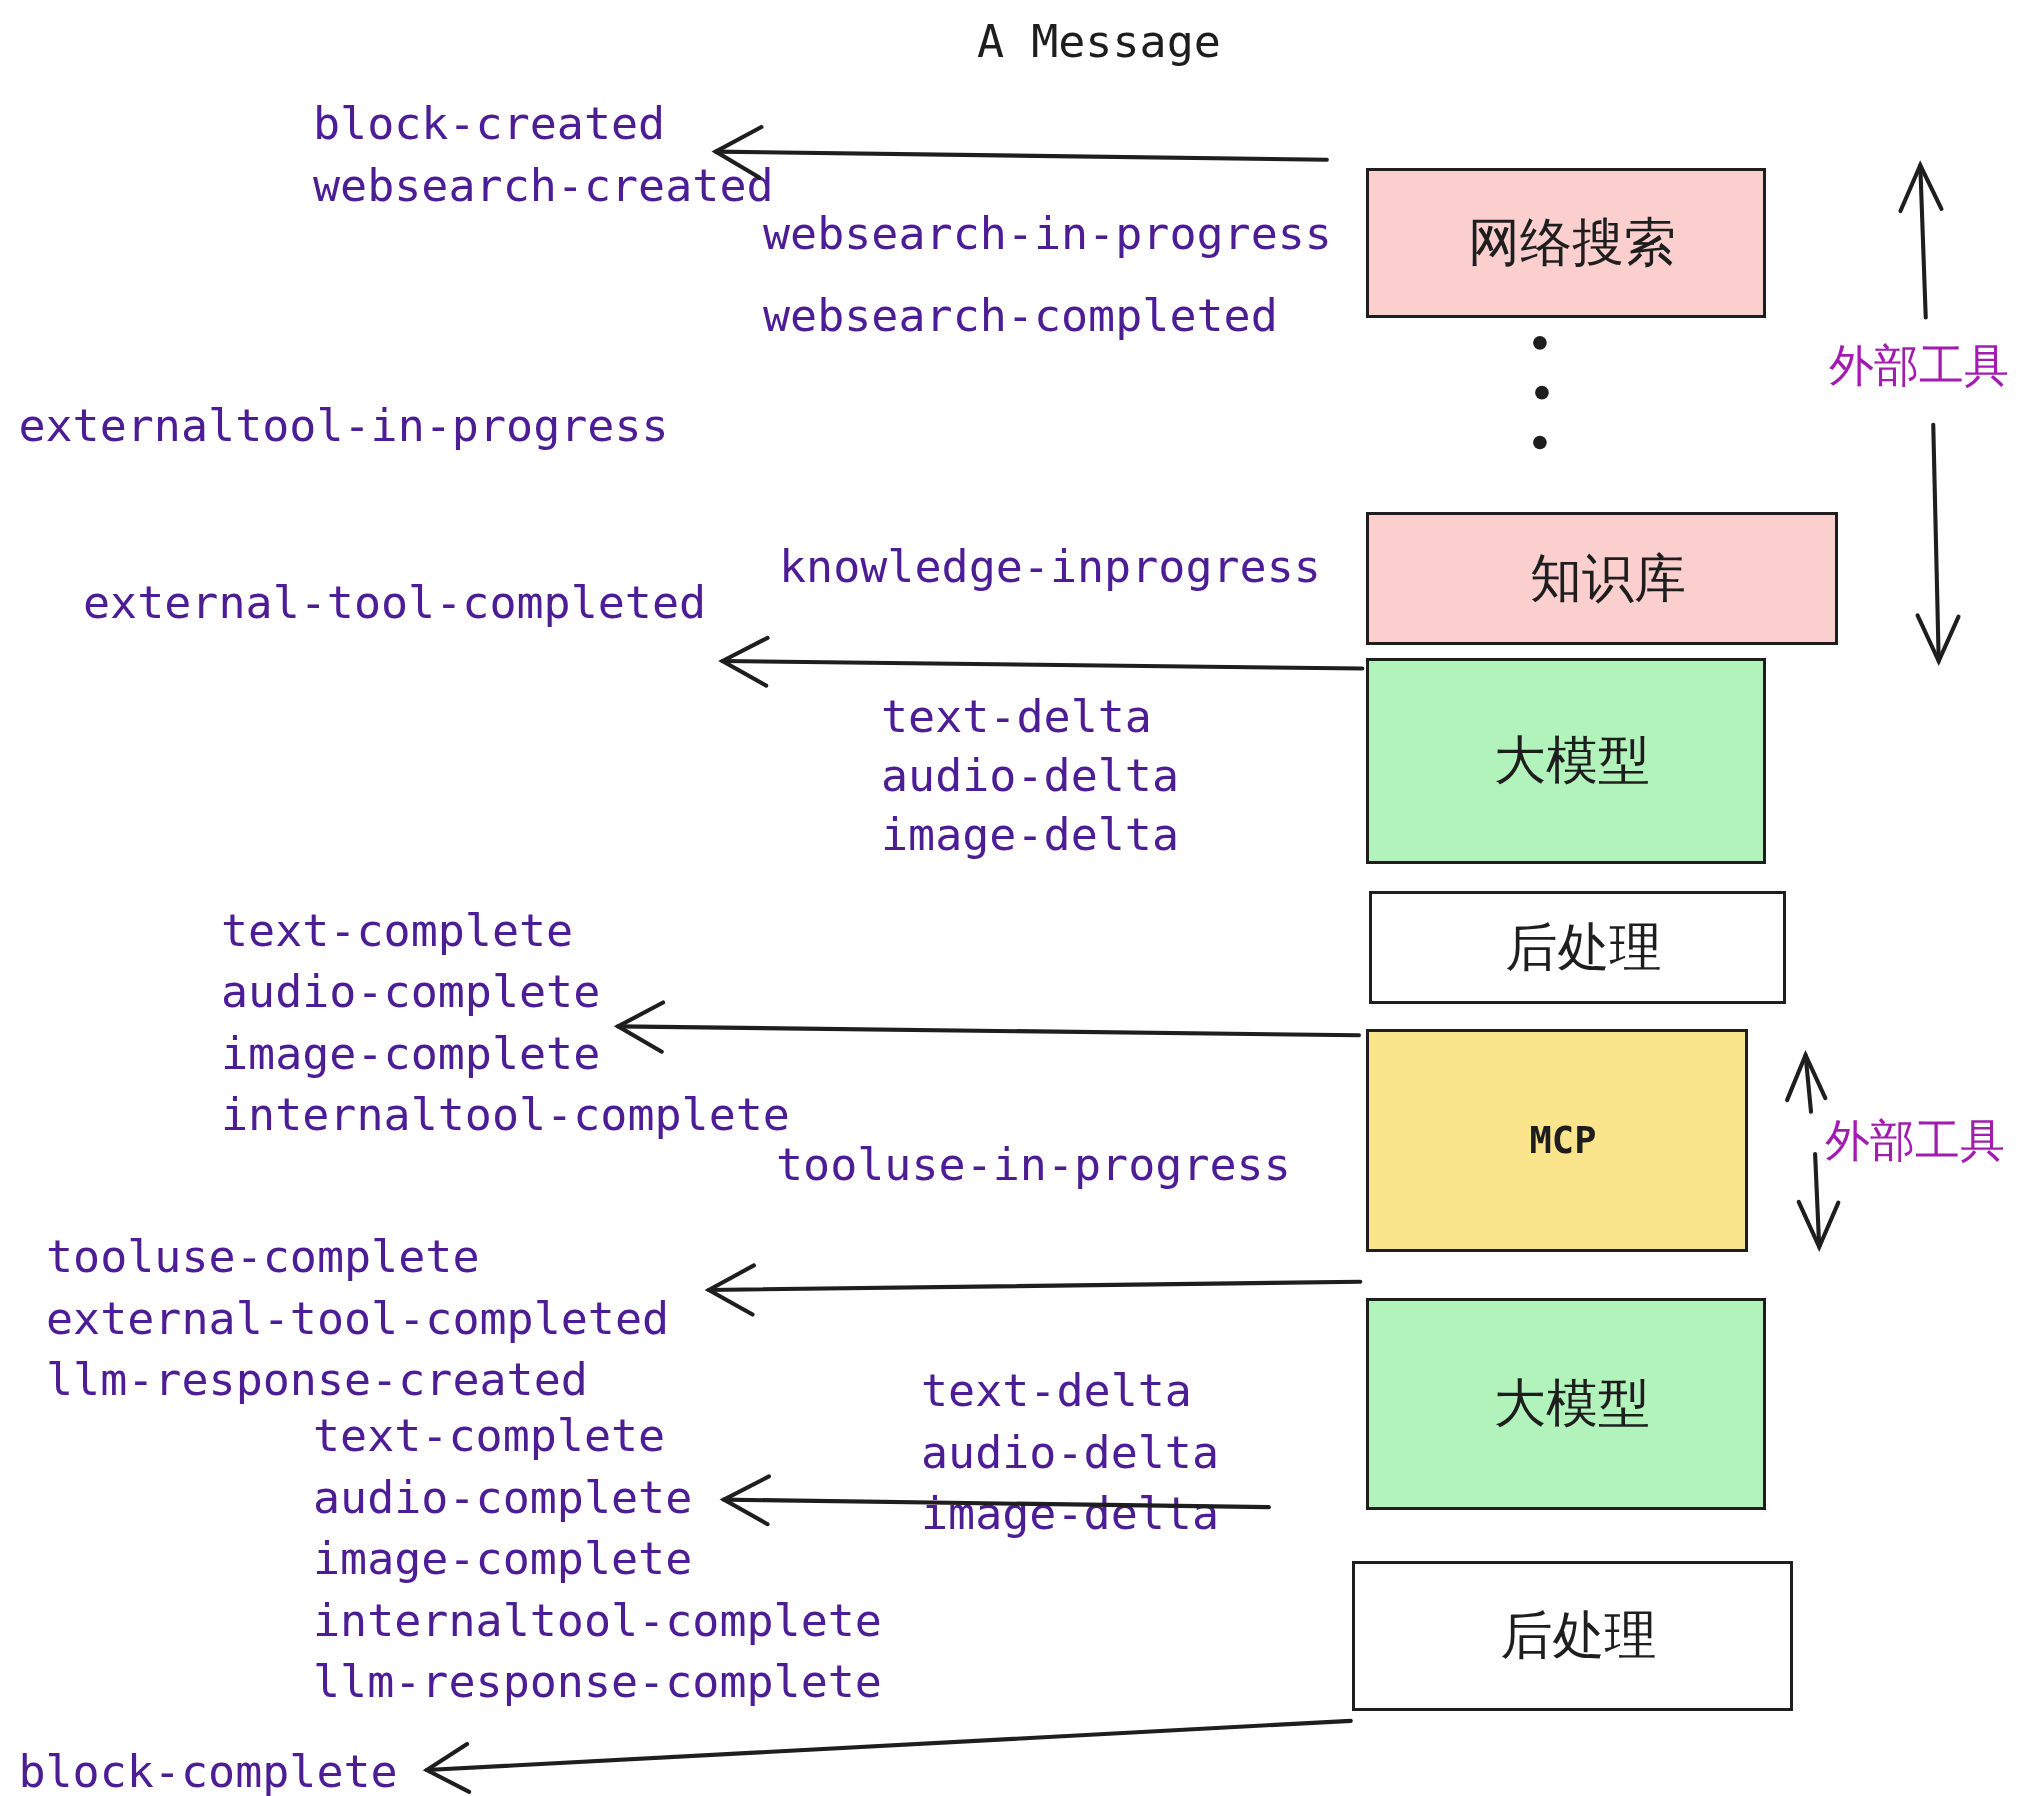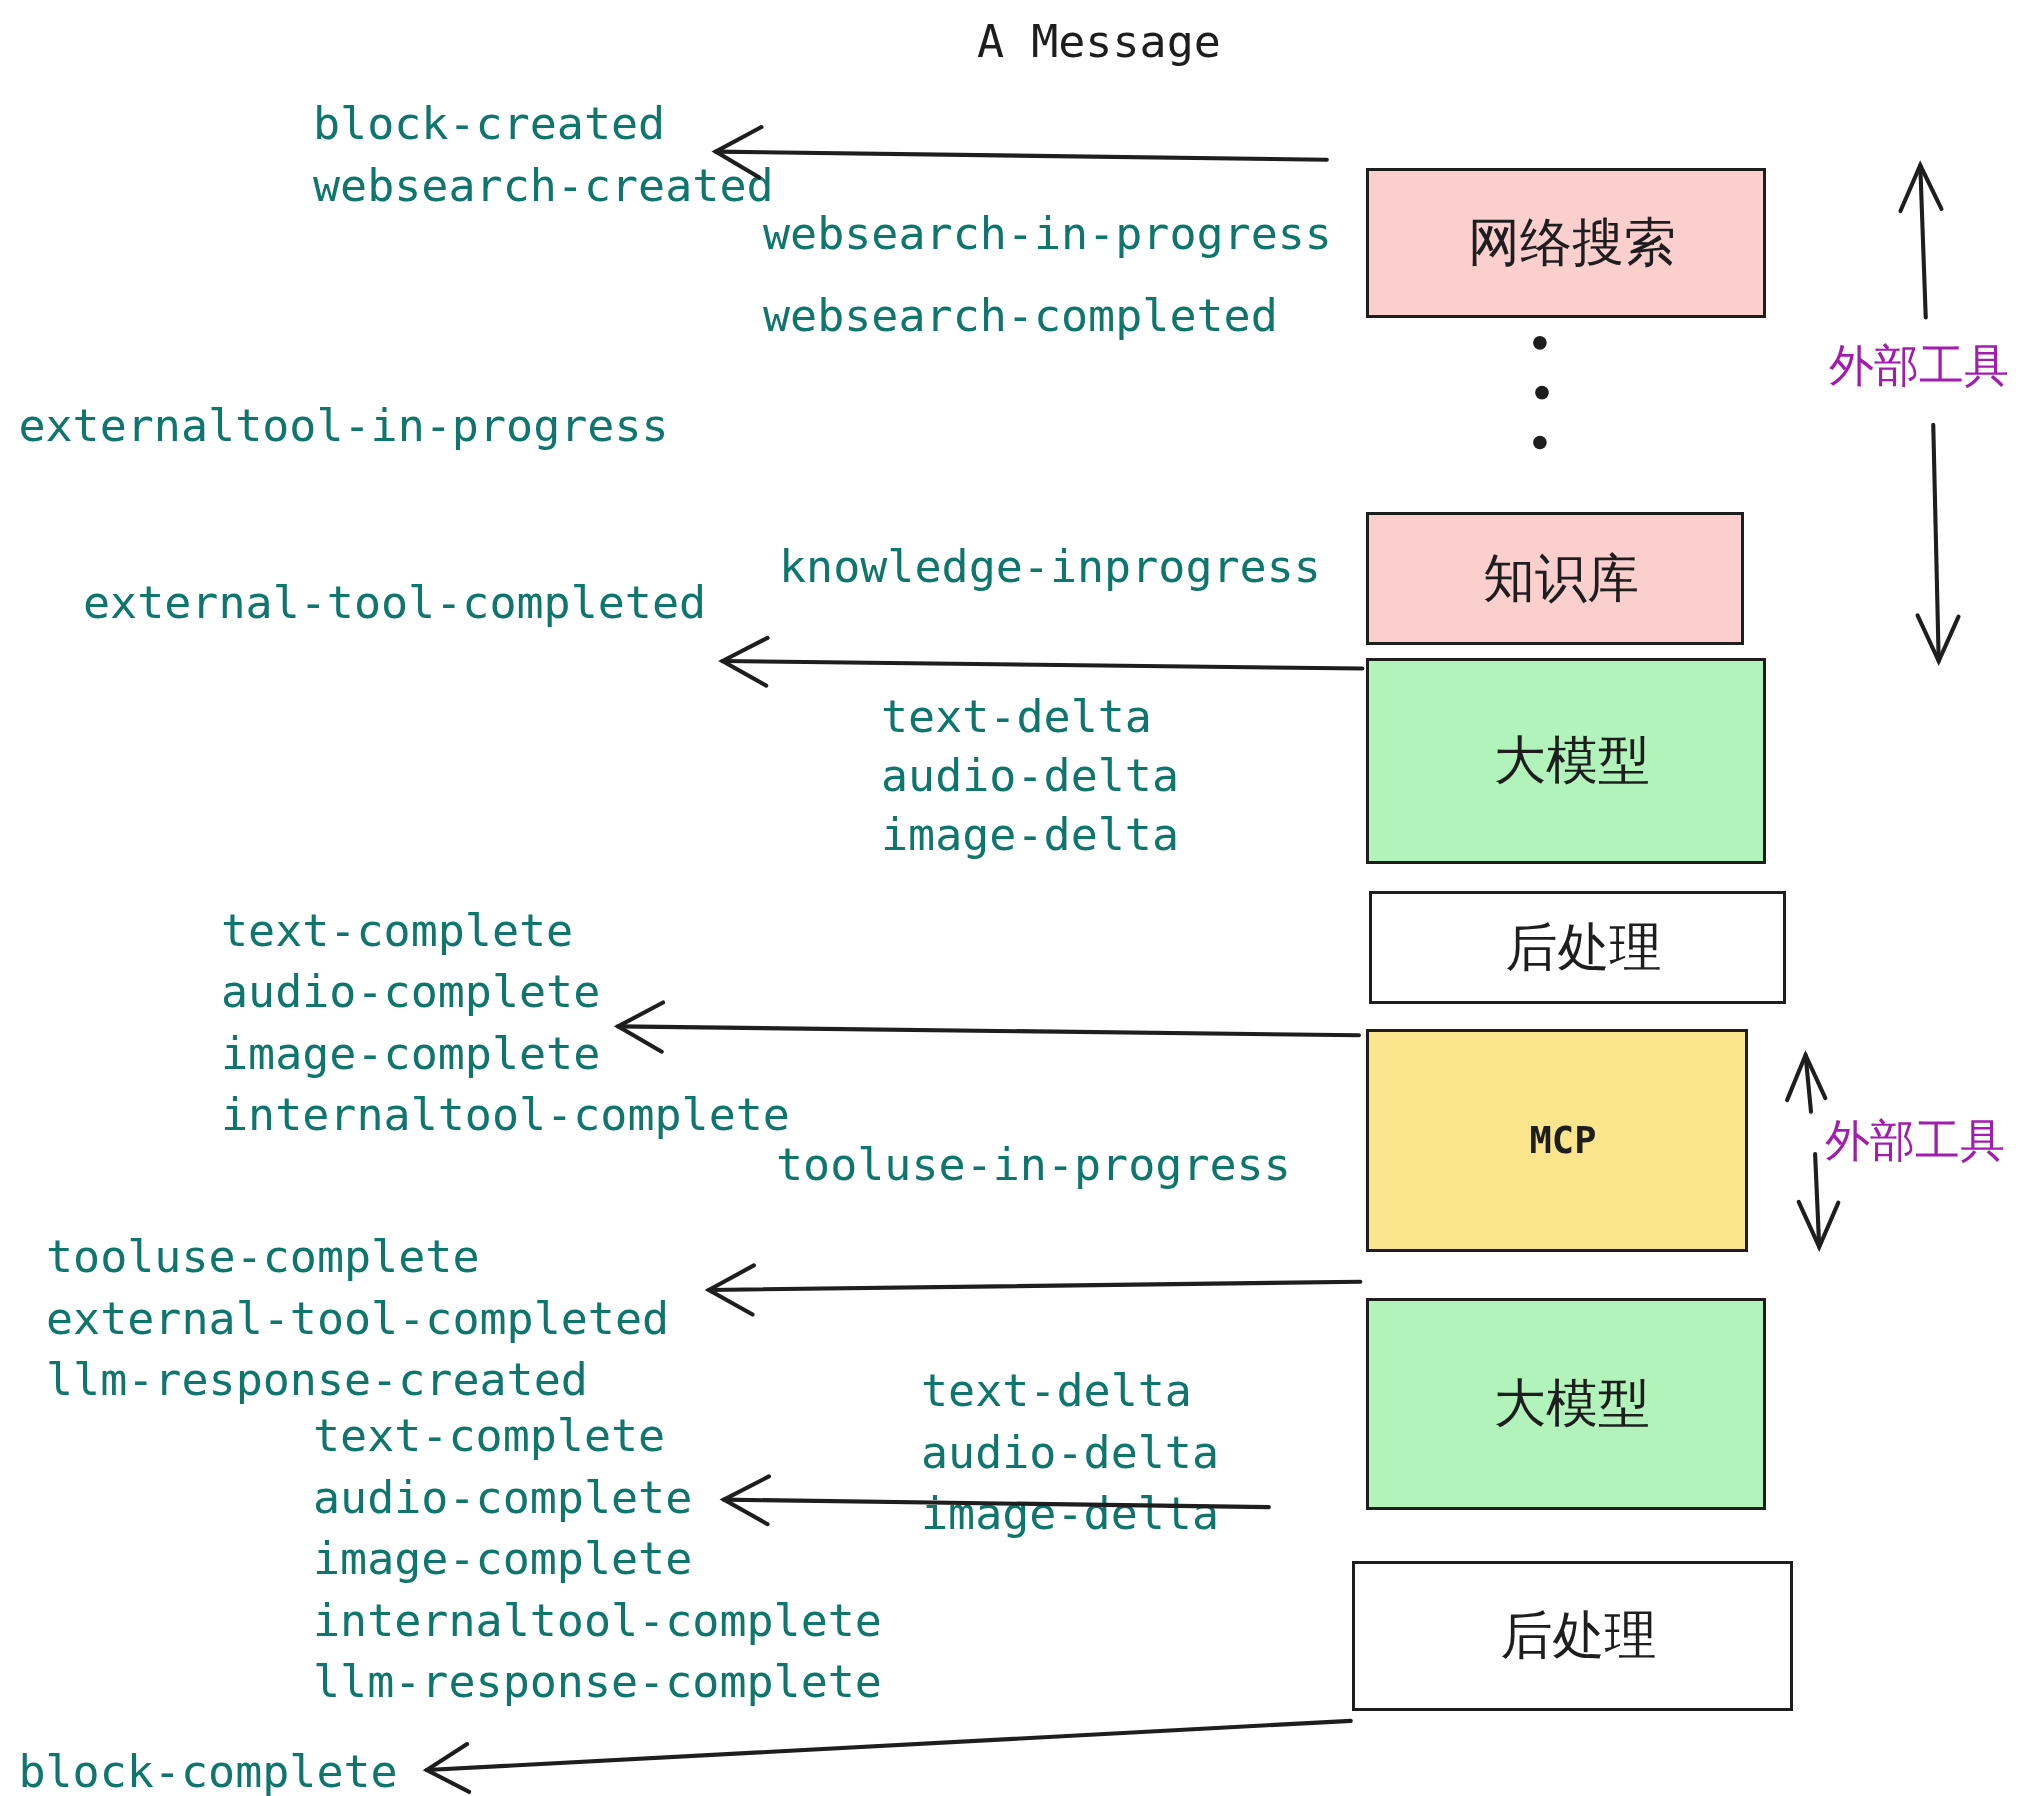--- a/index.html
+++ b/index.html
@@ -1,38 +1,38 @@
 <!DOCTYPE html>
 <html style="font-size:11px"><head>
 <meta charset="utf-8">
 <style>
   html,body{margin:0;padding:0;background:#ffffff;width:2035px;height:1796px;overflow:hidden;}
   .stage{position:relative;width:2035px;height:1796px;background:#ffffff;
          font-family:"DejaVu Sans Mono", monospace;color:#1e1e1e;}
   
-  .ev{position:absolute;font:45px/1.08 "DejaVu Sans Mono", monospace;color:#0f766e;white-space:nowrap;}
+  .ev{position:absolute;font:45px/1.08 "DejaVu Sans Mono", monospace;color:#4c1d95;white-space:nowrap;}
   .title{position:absolute;left:977px;top:19px;font:45px/1 "DejaVu Sans Mono", monospace;color:#1e1e1e;}
   .e1{left:313px;top:100px}   .e2{left:313px;top:162px}
   .e3{left:763px;top:210px}  .e4{left:763px;top:292px}
   .e5{left:18.4px;top:402px}    .e6{left:779px;top:543px}
   .e7{left:83px;top:579px}   .e8{left:191px;top:641px}
   .e9{left:881px;top:693px} .e10{left:881px;top:752px} .e11{left:881px;top:811px}
   .e12{left:221px;top:907px} .e13{left:221px;top:968px}
   .e14{left:221px;top:1030px} .e15{left:221px;top:1091px}
   .e16{left:776px;top:1141px}
   .e17{left:46px;top:1233px}  .e18{left:46px;top:1295px}  .e19{left:46px;top:1356px}
   .e20{left:313px;top:1412px} .e21{left:313px;top:1474px} .e22{left:313px;top:1535px}
   .e23{left:313px;top:1597px} .e24{left:313px;top:1658px}
   .e25{left:18.4px;top:1748px}
   .e26{left:921px;top:1367px}.e27{left:921px;top:1429px}.e28{left:921px;top:1490px}
   
   .box{position:absolute;border:3.4px solid #1e1e1e;display:flex;align-items:center;justify-content:center;
        font-family:"Liberation Sans","DejaVu Sans",sans-serif;font-size:52px;color:#1e1e1e;box-sizing:border-box;padding-left:12px;}
   .b-websearch{left:1366px;top:168px;width:400px;height:150px;background:#fccfcf;}
-  .b-knowledge{left:1366px;top:512px;width:378px;height:133px;background:#fccfcf;}
+  .b-knowledge{left:1366px;top:512px;width:472px;height:133px;background:#fccfcf;}
   .b-llm1{left:1366px;top:658px;width:400px;height:206px;background:#b2f2bb;}
   .b-post1{left:1369px;top:891px;width:417px;height:113px;background:#ffffff;}
   .b-mcp{left:1366px;top:1029px;width:382px;height:223px;background:#fae58c;
          font-family:"DejaVu Sans Mono",monospace;font-size:37px;font-weight:bold;}
   .b-llm2{left:1366px;top:1298px;width:400px;height:212px;background:#b2f2bb;}
   .b-post2{left:1352px;top:1561px;width:441px;height:150px;background:#ffffff;}
   
   .side{position:absolute;font-family:"Liberation Sans","DejaVu Sans",sans-serif;
         font-size:45px;color:#a21caf;white-space:nowrap;}
   .ext-top{left:1829px;top:336px;}

